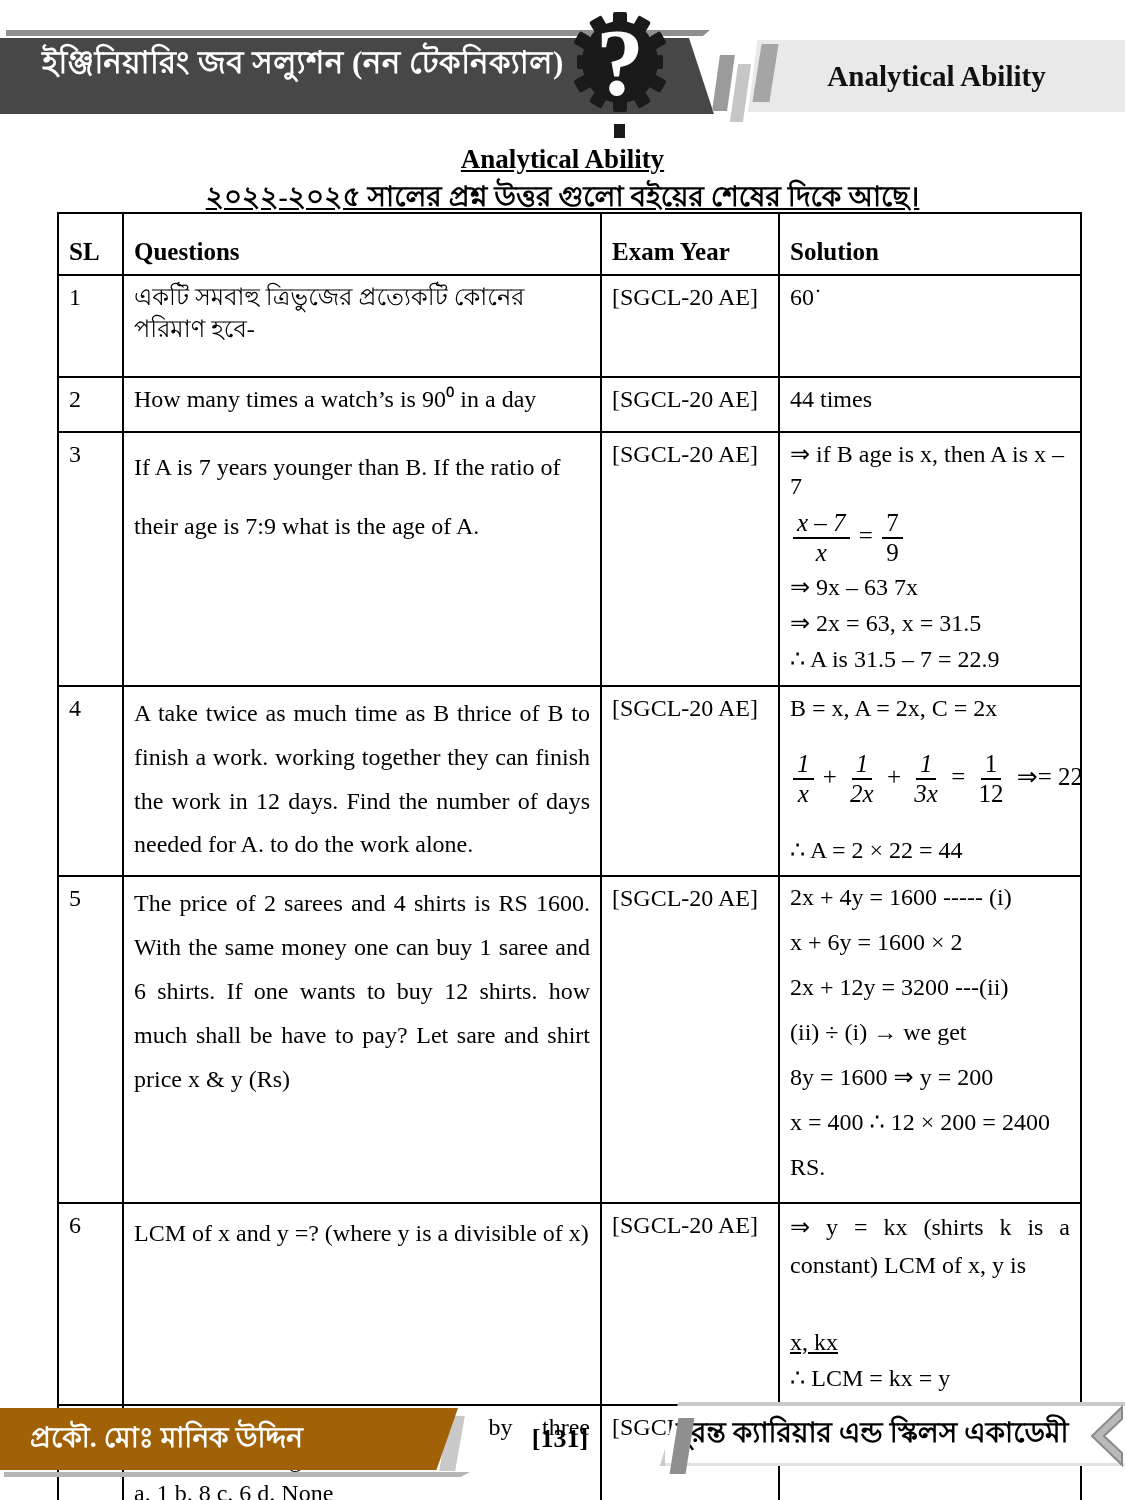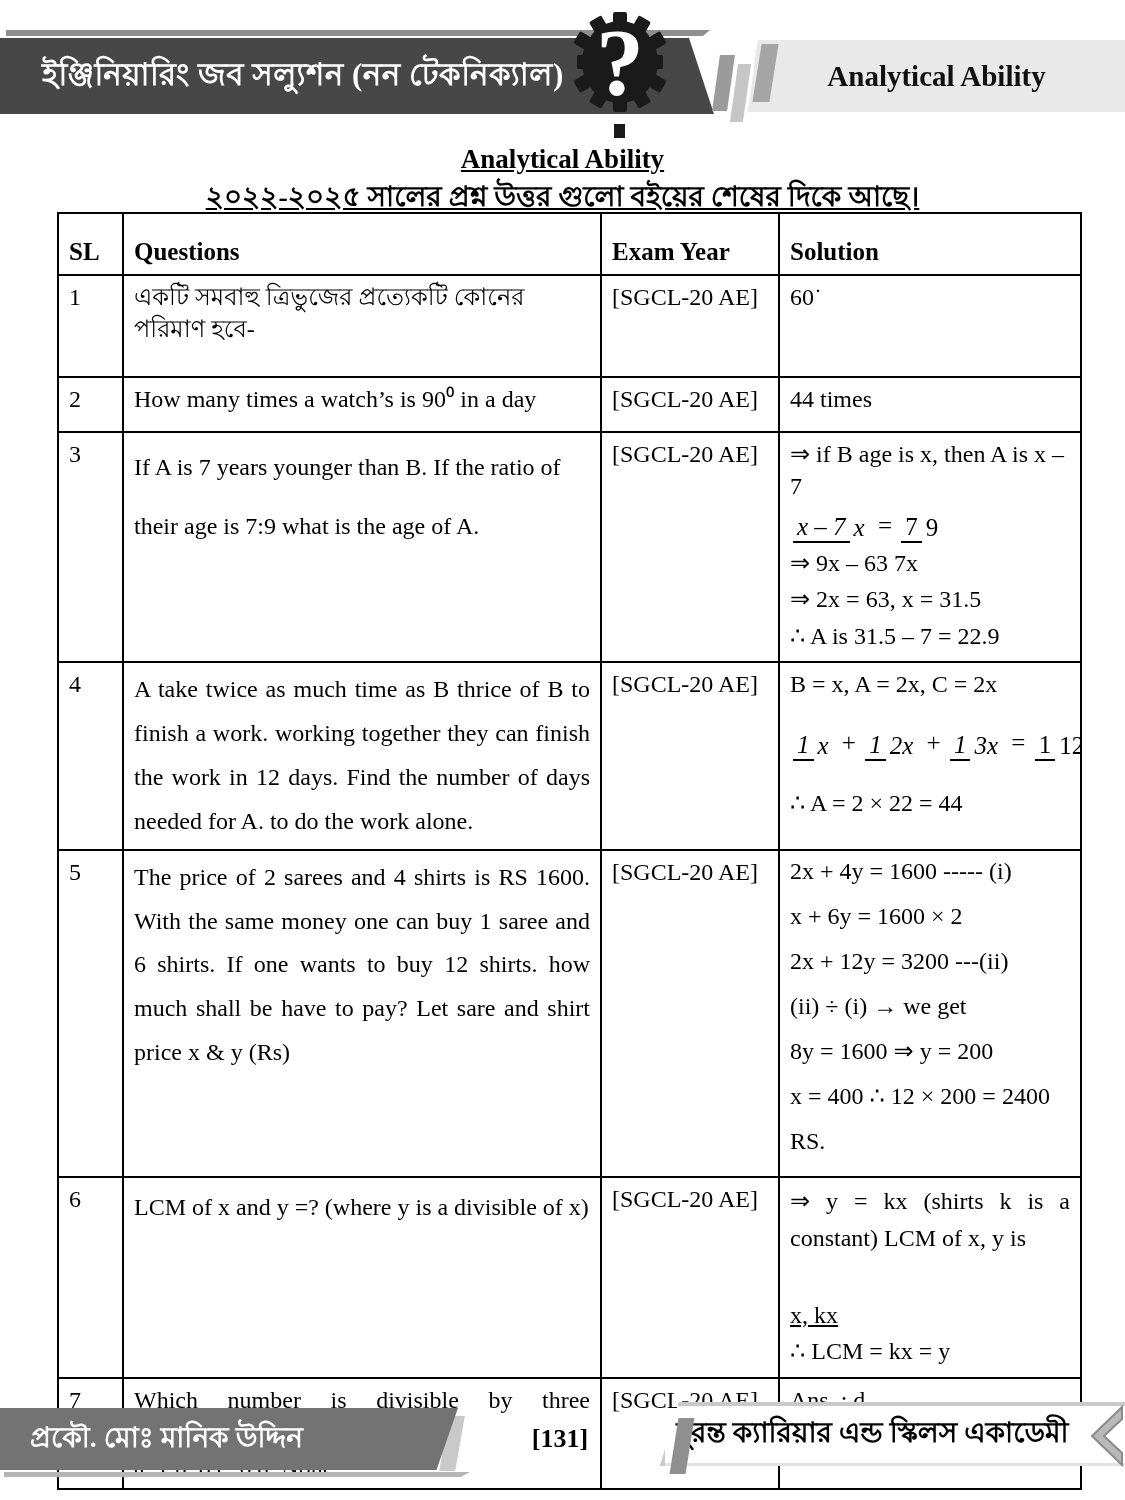--- a/index.html
+++ b/index.html
@@ -5,21 +5,21 @@
   html,body{margin:0;padding:0;}
   body{
     width:1125px;height:1500px;position:relative;background:#ffffff;
     font-family:"Liberation Serif",serif;color:#000;overflow:hidden;
   }
   
   .hdr-left-line{position:absolute;top:30px;left:6px;width:704px;height:6px;background:#8f8f8f;
     clip-path:polygon(0 0,100% 0,99% 100%,0 100%);}
   .hdr-left{position:absolute;top:38px;left:0;width:714px;height:76px;background:#474747;
     clip-path:polygon(0 0,96.5% 0,100% 100%,0 100%);
-    display:flex;align-items:center;box-sizing:border-box;padding-left:42px;}
+    display:flex;box-sizing:border-box;padding-left:42px;}
   .hdr-left .bn{color:#fff;font-weight:bold;font-size:31px;letter-spacing:.5px;}
   .acc{position:absolute;background:#9b9b9b;transform:skewX(-8deg);}
   .acc1{top:55px;left:716px;width:15px;height:56px;background:#9b9b9b;}
   .acc2{top:64px;left:734px;width:13px;height:58px;background:#c6c6c6;}
   .gear-wrap{position:absolute;top:12px;left:572px;width:96px;height:132px;}
   .hdr-right{position:absolute;top:40px;left:748px;width:377px;height:72px;background:#e9e9e9;
     clip-path:polygon(2.5% 0,100% 0,100% 100%,0 100%);
     display:flex;align-items:center;justify-content:center;
     box-shadow:0 5px 0 #d6d6d6;}
   .hdr-right .bn{font-weight:bold;font-size:29px;color:#111;}
@@ -42,27 +42,27 @@
   .q-lh18{line-height:1.83;}
   .q-lh20{line-height:2.0;}
   .q-just{text-align:justify;text-align-last:left;}
   .q-opts{margin-top:2px;}
   td.sol .s-line{margin-bottom:4px;}
   td.sol .s-mid-line{margin-bottom:26px;}
   td.sol .s-wide-line{margin-bottom:15px;line-height:1.25;}
   td.sol .s-gap{margin-top:42px;text-decoration:underline;}
   .s-just{text-align:justify;text-align-last:left;line-height:1.55;}
   .eq{font-size:25px;margin:6px 0 8px 0;white-space:nowrap;}
-  .frac{display:inline-flex;flex-direction:row;align-items:center;vertical-align:middle;
+  .frac{display:inline-flex;flex-direction:column;align-items:center;vertical-align:middle;
     margin:0 3px;line-height:1.12;}
   .frac .num{padding:0 4px;border-bottom:2px solid #000;}
   .frac .den{padding:0 4px;}
   .it{font-style:italic;}
   
-  .ftr-left{position:absolute;top:1408px;left:0;width:458px;height:62px;background:#737373;
+  .ftr-left{position:absolute;top:1408px;left:0;width:458px;height:62px;background:#a16207;
     clip-path:polygon(0 0,100% 0,95.3% 100%,0 100%);
     display:flex;align-items:center;box-sizing:border-box;padding-left:30px;}
   .ftr-left .bn{color:#fff;font-weight:bold;font-size:28px;}
   .ftr-left-sh{position:absolute;top:1472px;left:4px;width:466px;height:5px;background:#b5b5b5;
     clip-path:polygon(0 0,100% 0,98% 100%,0 100%);}
   .ftr-lacc{position:absolute;top:1416px;left:444px;width:16px;height:55px;background:#c9c9c9;transform:skewX(-10deg);}
   .pagenum{position:absolute;top:1424px;left:500px;width:120px;text-align:center;font-size:26px;font-weight:bold;}
   .ftr-right{position:absolute;top:1402px;left:660px;width:465px;height:64px;background:#fff;
     clip-path:polygon(4% 0,100% 0,100% 100%,0 100%);
     box-shadow:inset 0 4px 0 #c9c9c9,inset 5px 0 0 #c9c9c9,inset 0 -3px 0 #e2e2e2;

